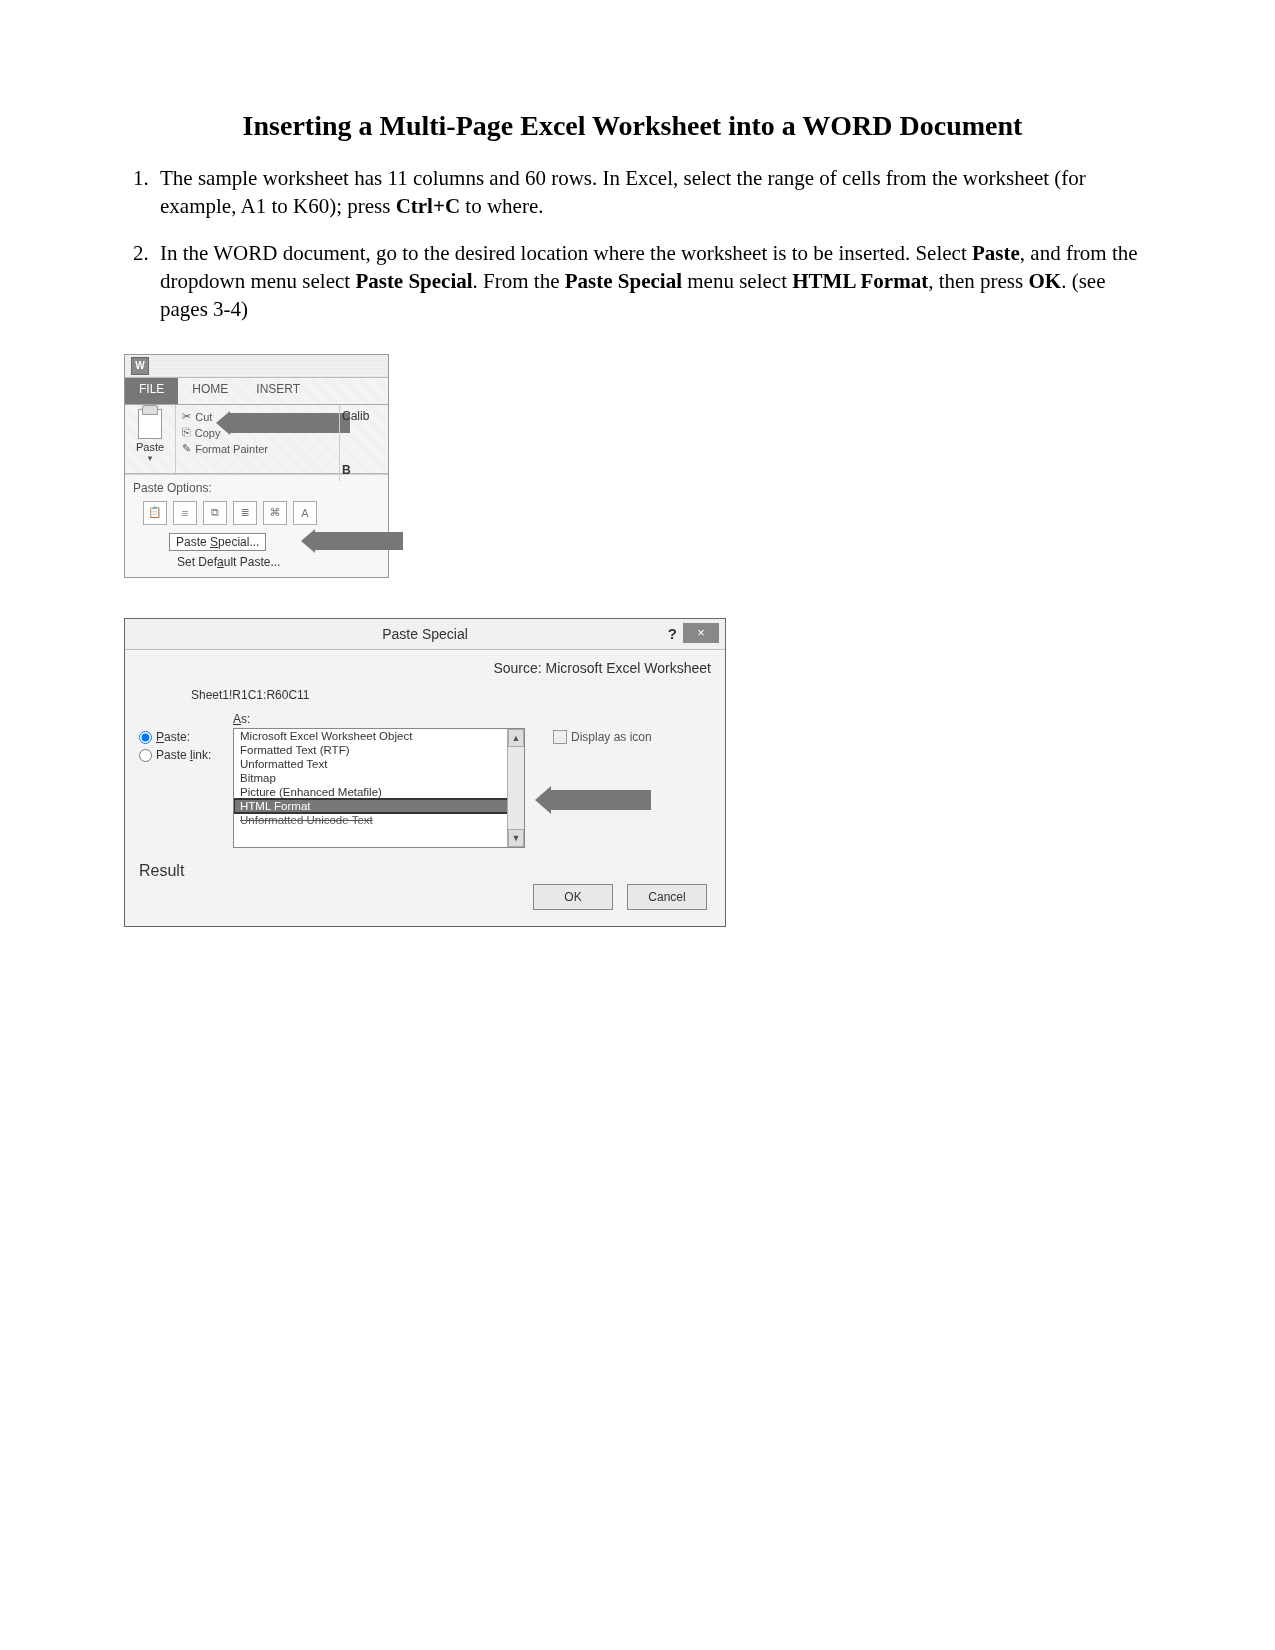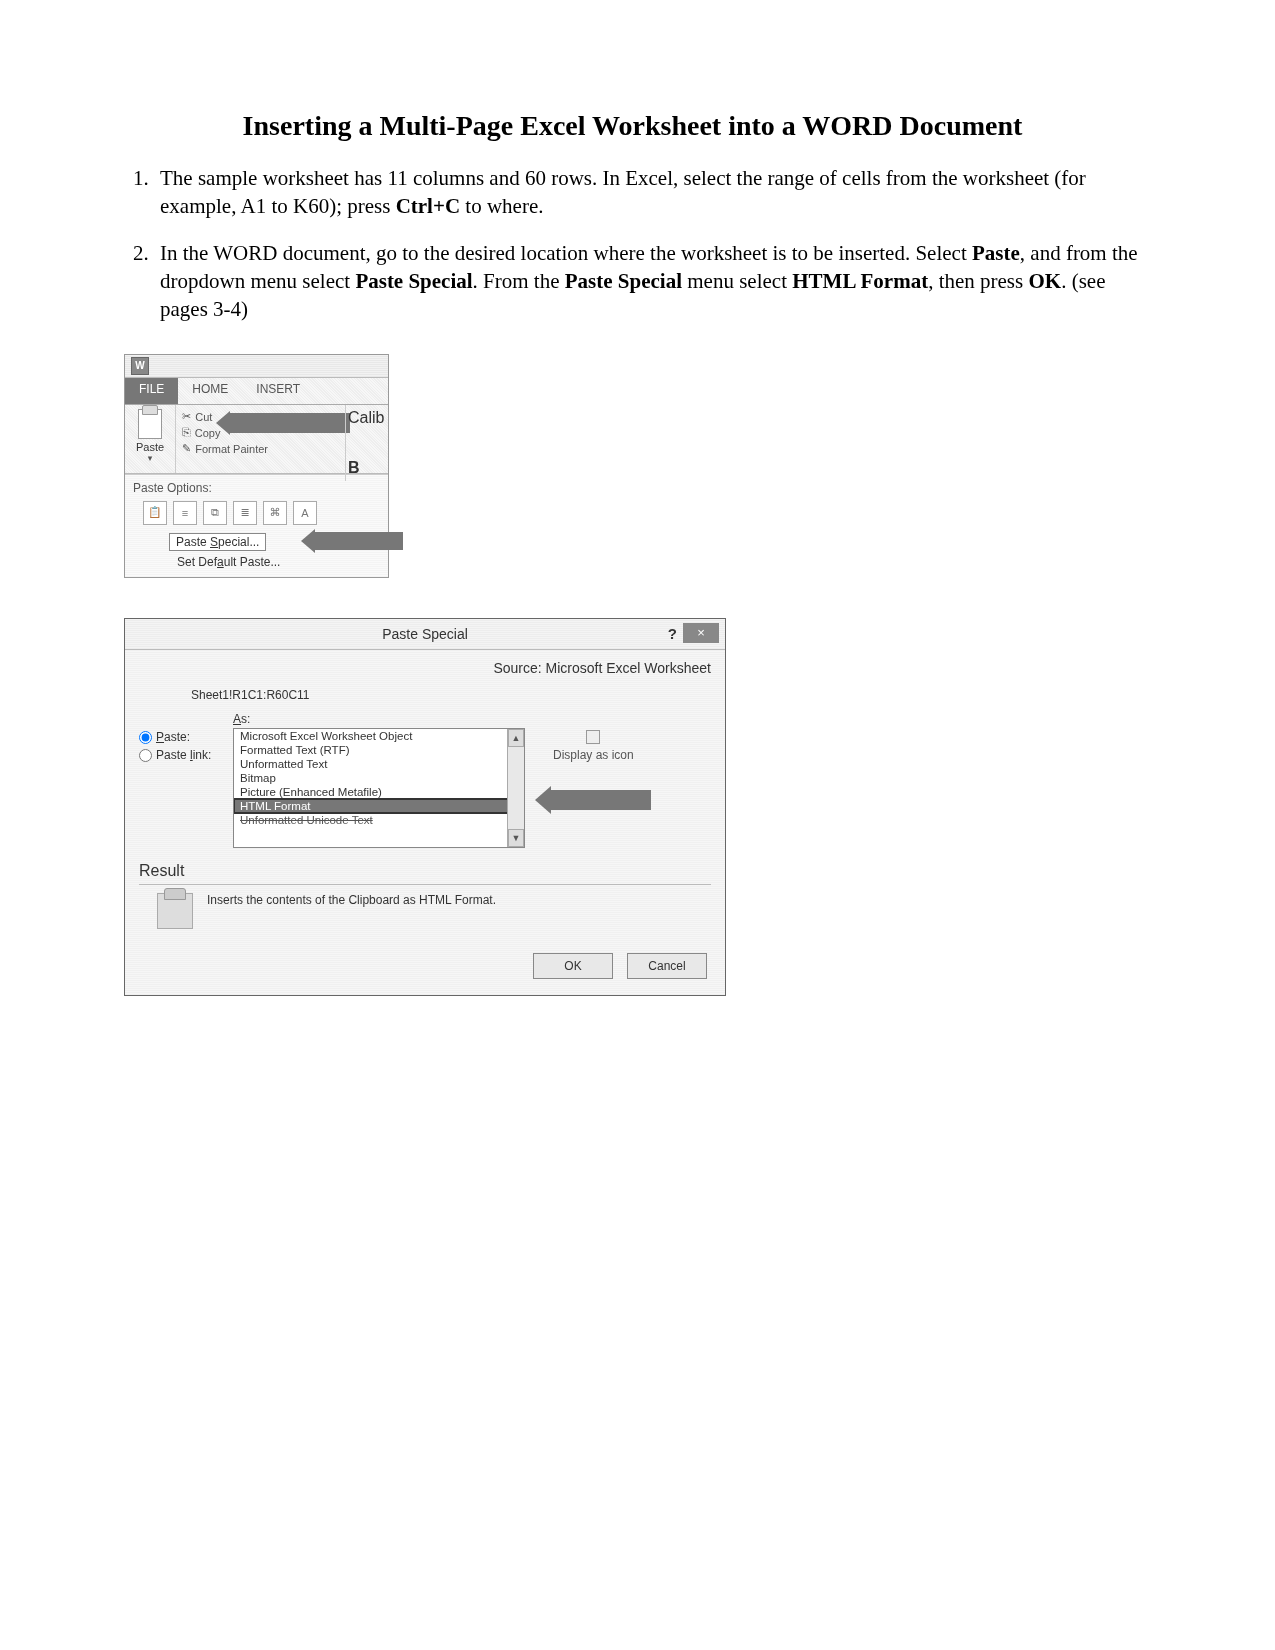--- a/index.html
+++ b/index.html
@@ -113,25 +113,25 @@
     display: flex; align-items: center;
   }
   .arrow1::before {
     content: ""; position: absolute; left: -14px; top: -2px;
     border-top: 12px solid transparent;
     border-bottom: 12px solid transparent;
     border-right: 14px solid #777;
   }
   .calib {
     position: absolute;
-    right: 4px; top: 0;
+    right: 10px; top: 0;
     width: 34px; height: 68px;
     border-left: 1px solid #ccc;
     padding: 4px 2px;
-    font-size: 16px;
+    font-size: 12px;
     display: flex; flex-direction: column; justify-content: space-between;
   }
   .pastemenu {
     background: repeating-linear-gradient(0deg,#f4f4f4,#f4f4f4 1px,#fafafa 1px,#fafafa 2px);
     border-top: 1px solid #ccc;
     padding: 6px 8px 8px 8px;
     font-size: 12px;
   }
   .pastemenu .hdr { color: #555; margin-bottom: 6px; }
   .pastemenu .icons { display: flex; gap: 6px; margin-bottom: 8px; padding-left: 10px; }
@@ -234,21 +234,20 @@
     display: flex; align-items: center; justify-content: center;
     font-size: 9px; color: #555;
   }
 
   .dispicon {
     position: absolute;
     left: 414px; top: 18px;
     font-size: 12px;
     display: flex; align-items: center; gap: 4px;
     color: #555;
-    flex-direction: column;
   }
   .dispicon .cb {
     width: 12px; height: 12px;
     border: 1px solid #999; background: #eee;
   }
 
   .arrow3 {
     position: absolute;
     left: 412px; top: 78px;
     width: 100px; height: 20px;
@@ -413,24 +412,20 @@
         <div class="dispicon">
           <span class="cb"></span>
           <span>Display as icon</span>
         </div>
 
         <div class="arrow3"></div>
       </div>
 
       <div class="resultgrp">
         <div class="resulthdr">Result</div>
-        <div class="resultline">
-          <div class="ricon"></div>
-          <div class="rtxt">Inserts the contents of the Clipboard as HTML Format.</div>
-        </div>
       </div>
 
       <div class="dlgbtns">
         <div class="btn">OK</div>
         <div class="btn">Cancel</div>
       </div>
     </div>
   </div>
 
 </div>

